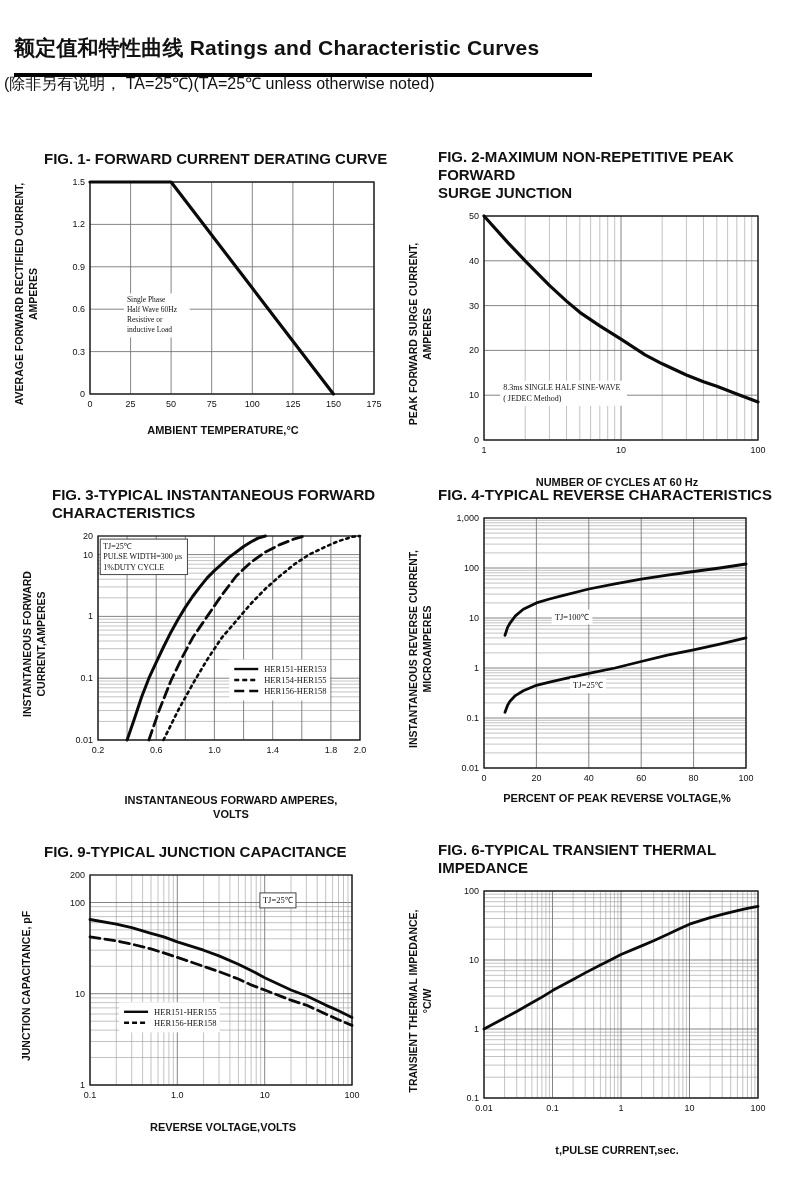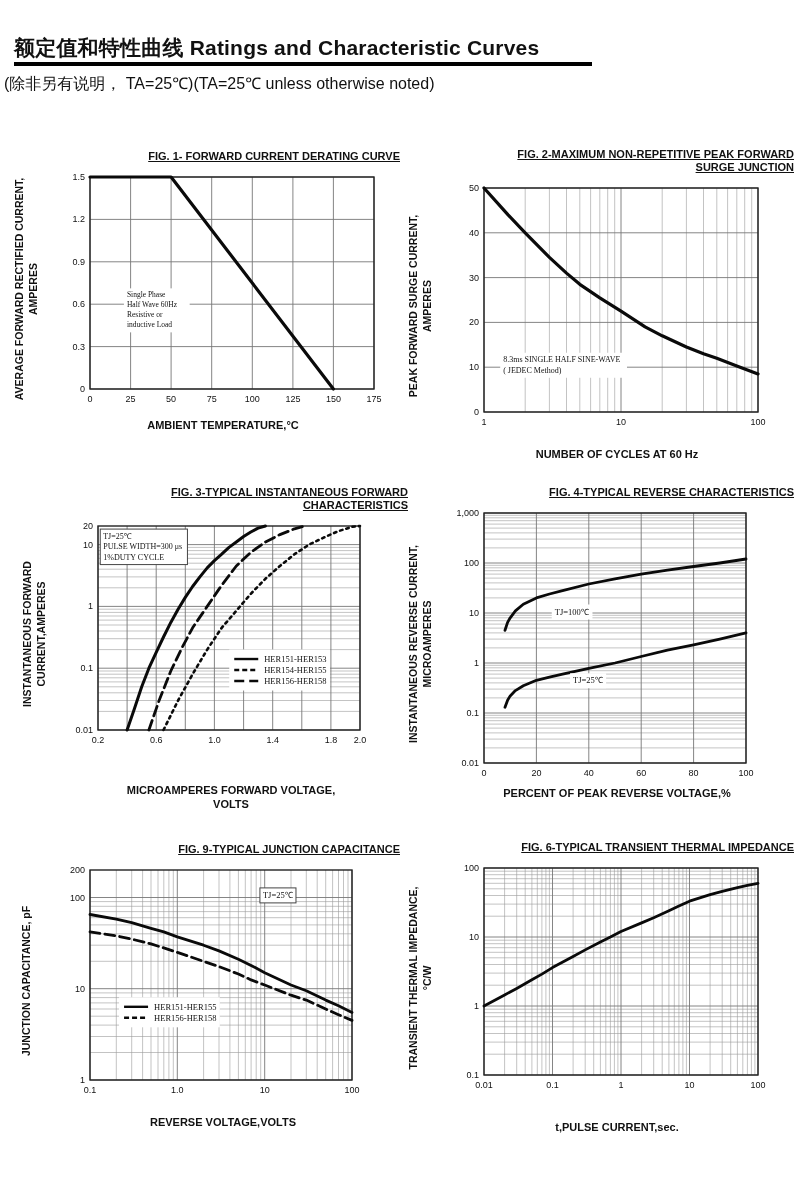--- a/index.html
+++ b/index.html
@@ -3,34 +3,33 @@
 <meta charset="utf-8">
 <style>
   html,body{margin:0;padding:0;}
   body{
     width:800px;height:1200px;background:#ffffff;position:relative;
     font-family:"Liberation Sans",sans-serif;color:#111;
   }
   .header{position:absolute;left:14px;top:34px;width:578px;}
   .header-title{
     font-size:21px;font-weight:bold;letter-spacing:.2px;
-    border-bottom:4px solid #000;padding-bottom:0;
+    border-bottom:4px solid #000;padding-bottom:11px;
   }
   .header-subtitle{position:absolute;left:4px;top:72px;font-size:16px;white-space:nowrap;}
   .figure{position:absolute;width:392px;}
   #f1{left:8px;top:150px;}
   #f2{left:402px;top:148px;}
   #f3{left:16px;top:486px;}
   #f4{left:402px;top:486px;}
   #f5{left:8px;top:843px;}
   #f6{left:402px;top:841px;}
   .fig-title{
-    text-align:right;font-weight:bold;font-size:11px;line-height:1.2;
+    text-align:left;font-weight:bold;font-size:15px;line-height:1.2;
     padding-left:36px;
-    text-decoration:underline;
   }
   .fig-body{display:flex;margin-top:6px;align-items:stretch;}
   .ylabel{width:38px;position:relative;flex:none;}
   .ylabel-inner{
     position:absolute;top:50%;left:50%;
     transform:translate(-50%,-50%) rotate(-90deg);
     font-weight:bold;font-size:10.5px;line-height:1.3;
     text-align:center;white-space:nowrap;
   }
   .fig-xlabel{
@@ -223,21 +222,21 @@
         <rect x="175.24" y="131.52" width="100.775" height="41" fill="#ffffff"></rect>
         <line x1="180.24" x2="204.24" y1="141.02" y2="141.02" stroke="#0a0a0a" stroke-width="2.4"></line>
         <text x="210.24" y="144.02" font-size="8.5" fill="#111111" font-family="&quot;Liberation Serif&quot;,serif">HER151-HER153</text>
         <line x1="180.24" x2="204.24" y1="152.02" y2="152.02" stroke="#0a0a0a" stroke-width="2.4" stroke-dasharray="5,3"></line>
         <text x="210.24" y="155.02" font-size="8.5" fill="#111111" font-family="&quot;Liberation Serif&quot;,serif">HER154-HER155</text>
         <line x1="180.24" x2="204.24" y1="163.02" y2="163.02" stroke="#0a0a0a" stroke-width="2.4" stroke-dasharray="10,5"></line>
         <text x="210.24" y="166.02" font-size="8.5" fill="#111111" font-family="&quot;Liberation Serif&quot;,serif">HER156-HER158</text>
       </svg>
   </div>
   <div class="fig-xlabel" style="margin-top:34px">
-    <div>MICROAMPERES FORWARD VOLTAGE,</div>
+    <div>INSTANTANEOUS FORWARD AMPERES,</div>
     <div>VOLTS</div>
   </div>
 </div>
 
 <div class="figure" id="f4">
   <div class="fig-title">FIG. 4-TYPICAL REVERSE CHARACTERISTICS</div>
   <div class="fig-body">
     <div class="ylabel">
       <div class="ylabel-inner">
         <div>INSTANTANEOUS REVERSE CURRENT,</div>

